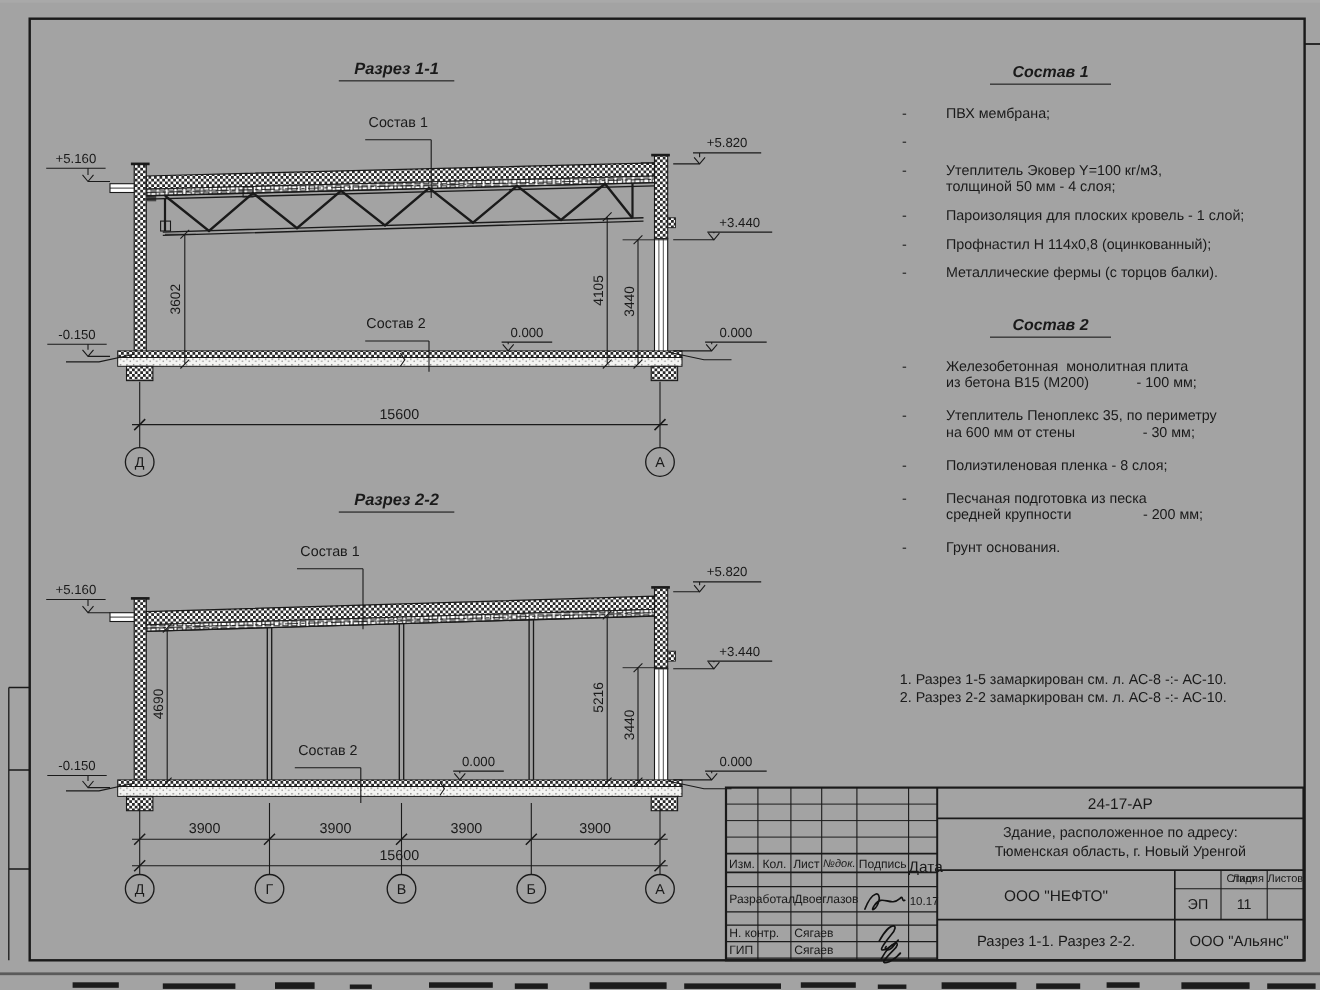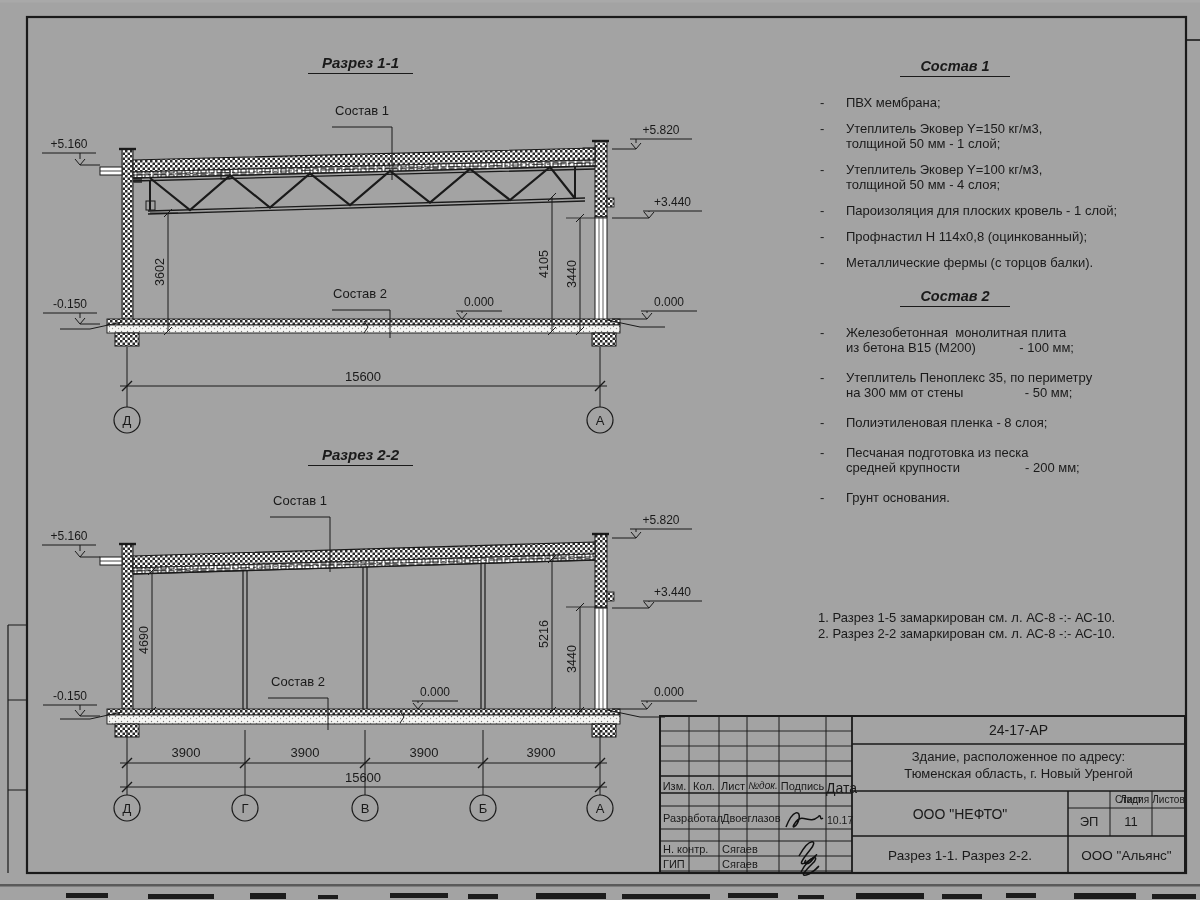--- a/index.html
+++ b/index.html
@@ -9,21 +9,21 @@
   .txt{position:absolute;white-space:nowrap;font-size:12px;color:#1a1a1a;line-height:1.05;}
   .c{text-align:center;}
   .ital{font-style:italic;font-weight:bold;}
   .undl{border-bottom:1.4px solid #1a1a1a;padding-bottom:2px;}
   .vdim{position:absolute;font-size:12.5px;white-space:nowrap;transform:translate(-50%,-50%) rotate(-90deg);}
   .axisletter{position:absolute;font-size:13px;transform:translate(-50%,-50%);}
   .list{position:absolute;width:340px;}
   .li{display:flex;margin-bottom:11px;font-size:13px;}
   .li2 .li{margin-bottom:15px;}
   .li .dash{width:26px;flex:none;}
-  .li .it{white-space:pre-wrap;}
+  .li .it{white-space:pre-wrap;margin-left:14px;}
   .tb{position:absolute;font-size:11px;white-space:nowrap;}
 </style>
 </head>
 <body>
 <div id="sheet">
 
 <svg width="1200" height="900" viewBox="0 0 1200 900">
   <defs>
     <pattern id="hatch" width="5" height="5" patternUnits="userSpaceOnUse">
       <rect width="5" height="5" fill="#ffffff"></rect>
@@ -262,22 +262,20 @@
 <div class="axisletter" style="left:600px;top:808px;">А</div>
 
 <div class="txt c ital undl" style="left:900px;top:59px;width:110px;font-size:14.5px;">Состав 1</div>
 <div class="list" style="left:820px;top:95px;">
   <div class="li">
         <span class="dash">-</span>
         <span class="it">ПВХ мембрана;</span>
       </div>
   <div class="li">
         <span class="dash">-</span>
-        <span class="it">Утеплитель Эковер Y=150 кг/м3,
-толщиной 50 мм - 1 слой;</span>
       </div>
   <div class="li">
         <span class="dash">-</span>
         <span class="it">Утеплитель Эковер Y=100 кг/м3,
 толщиной 50 мм - 4 слоя;</span>
       </div>
   <div class="li">
         <span class="dash">-</span>
         <span class="it">Пароизоляция для плоских кровель - 1 слой;</span>
       </div>
@@ -293,21 +291,21 @@
 <div class="txt c ital undl" style="left:900px;top:289px;width:110px;font-size:14.5px;">Состав 2</div>
 <div class="list li2" style="left:820px;top:325px;">
   <div class="li">
         <span class="dash">-</span>
         <span class="it">Железобетонная  монолитная плита
 из бетона В15 (М200)            - 100 мм;</span>
       </div>
   <div class="li">
         <span class="dash">-</span>
         <span class="it">Утеплитель Пеноплекс 35, по периметру
-на 300 мм от стены                 - 50 мм;</span>
+на 600 мм от стены                 - 30 мм;</span>
       </div>
   <div class="li">
         <span class="dash">-</span>
         <span class="it">Полиэтиленовая пленка - 8 слоя;</span>
       </div>
   <div class="li">
         <span class="dash">-</span>
         <span class="it">Песчаная подготовка из песка
 средней крупности                  - 200 мм;</span>
       </div>

